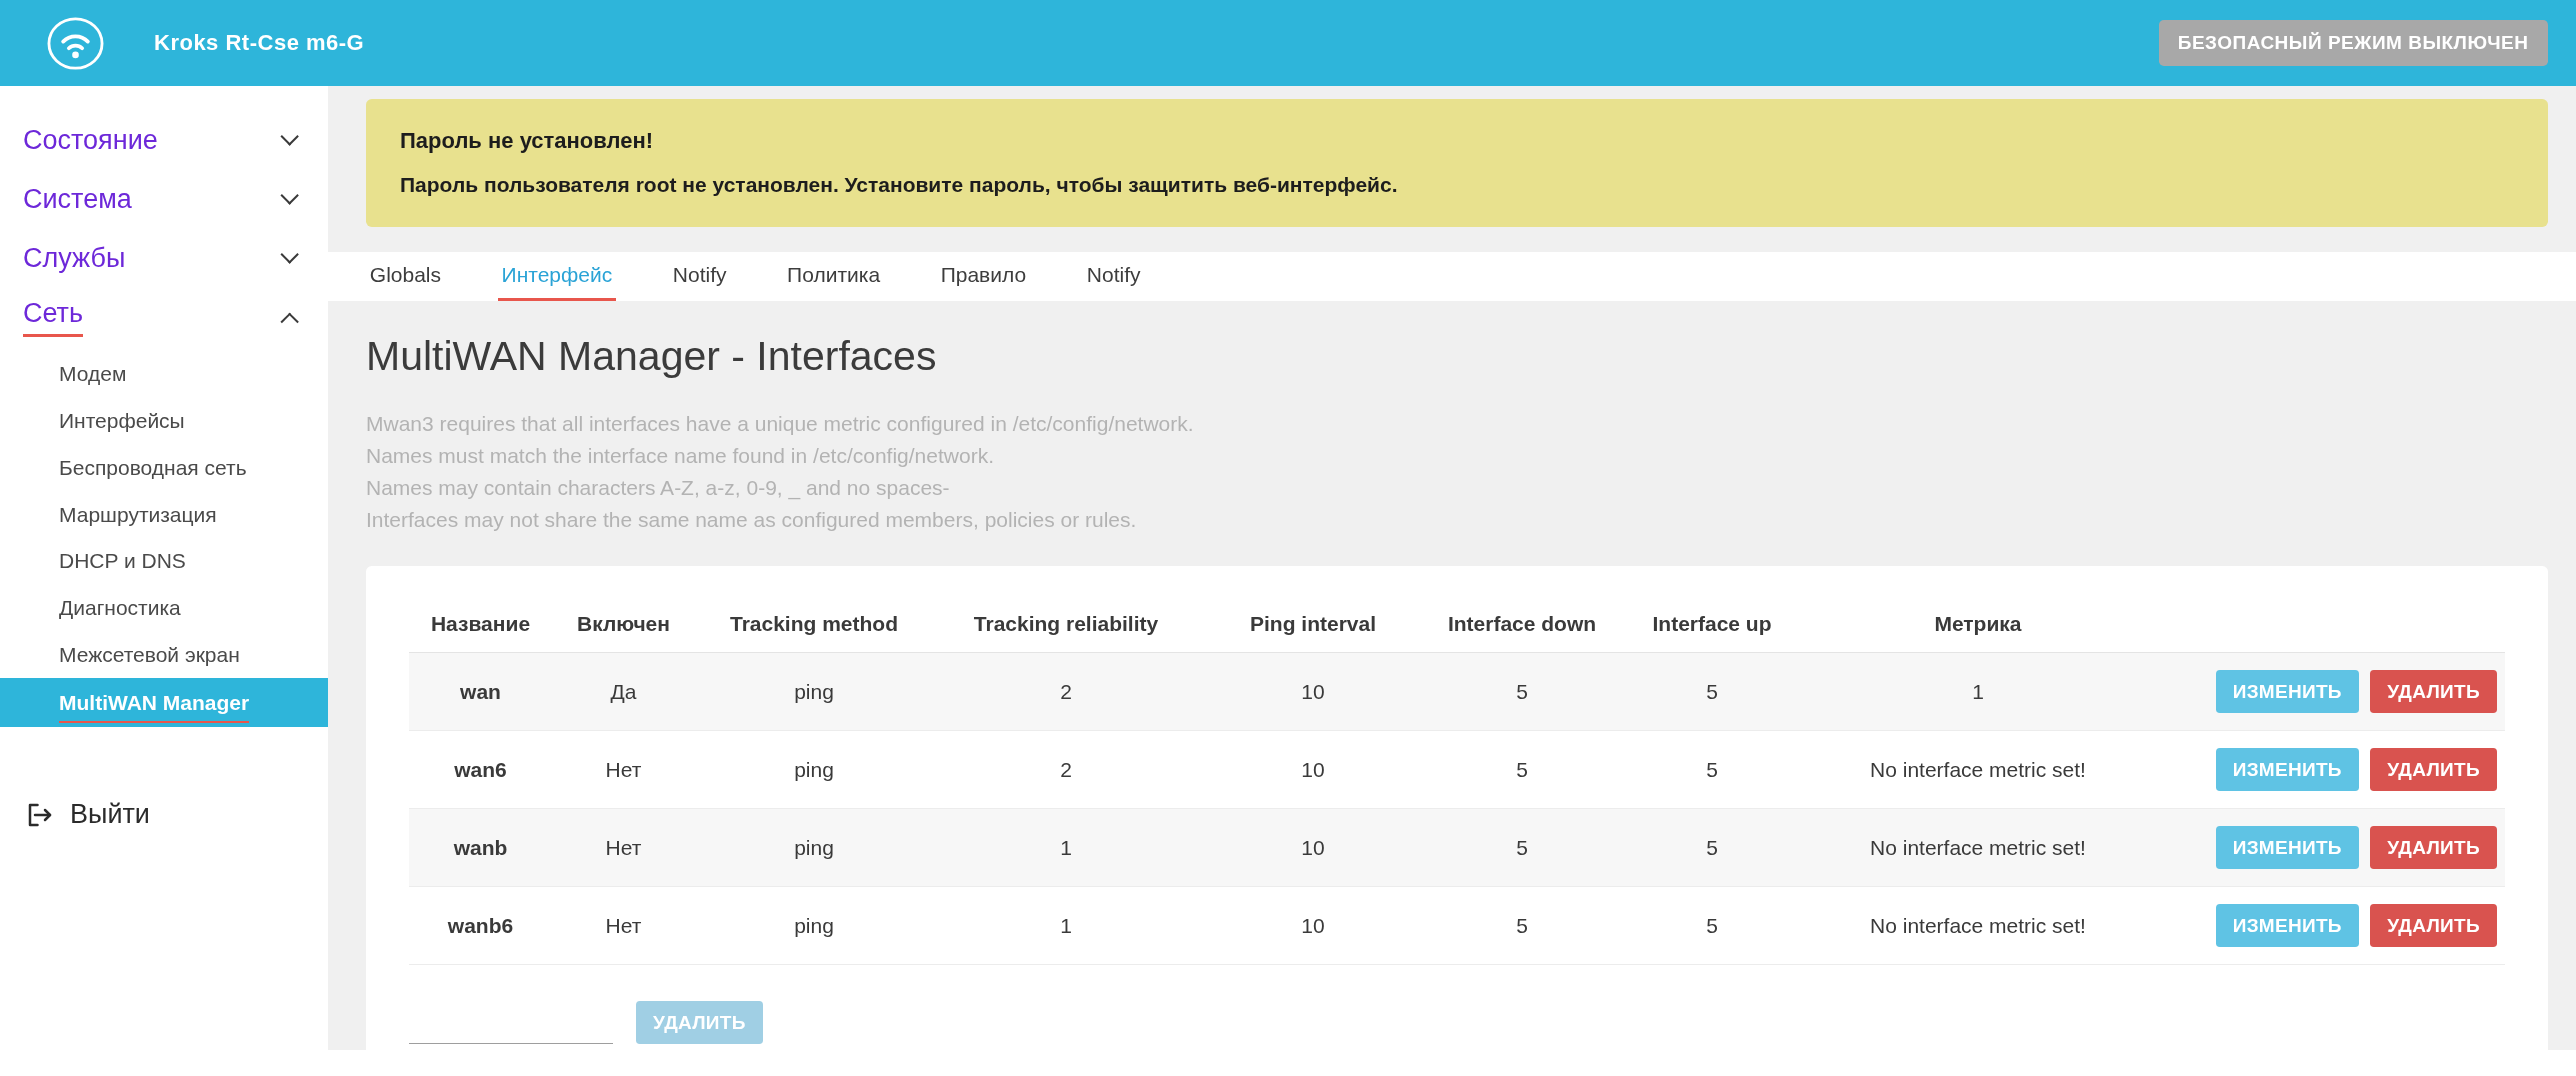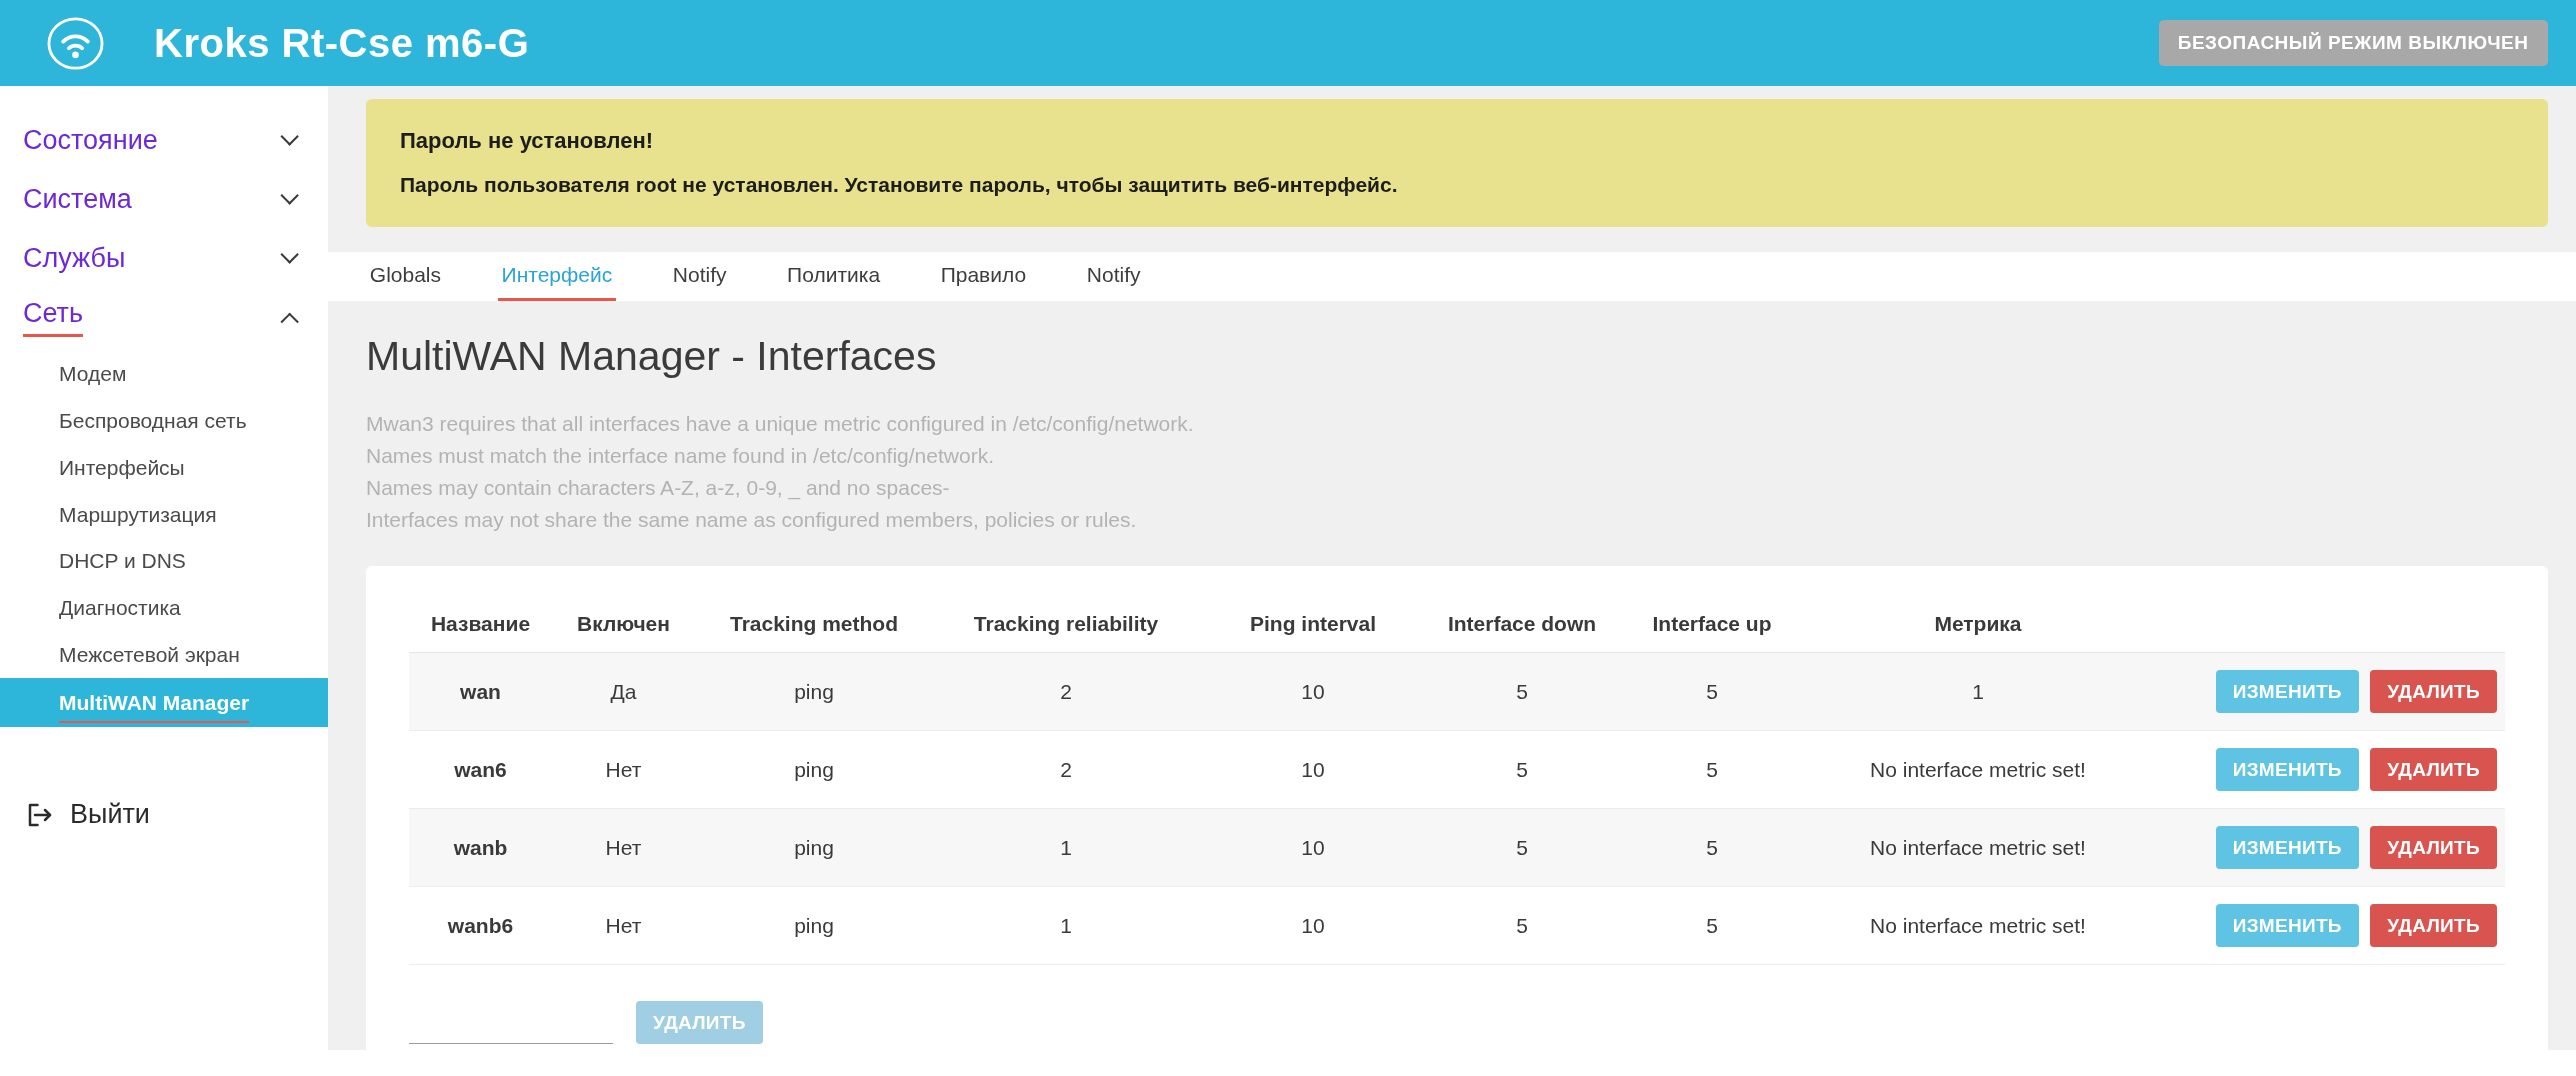--- a/index.html
+++ b/index.html
@@ -5,21 +5,21 @@
   * { box-sizing: border-box; margin: 0; padding: 0; }
   html, body { width: 2576px; height: 1077px; overflow: hidden; }
   body { font-family: "Liberation Sans", sans-serif; background: #ffffff; color: #3c3c3c; }
 
   
   .topbar {
     height: 86px; background: #2eb5da; display: flex; align-items: center;
     padding: 0 28.5px 0 46px;
   }
   .logo { display: inline-flex; margin-right: 49px; }
-  .app-title { color: #fff; font-size: 40px; font-weight: 700; letter-spacing: 0.5px; }
+  .app-title { color: #fff; font-size: 22px; font-weight: 700; letter-spacing: 0.5px; }
   .safe-badge {
     margin-left: auto; background: #a8a8a8; color: #fff; border: none; border-radius: 4.8px;
     font-family: inherit; font-size: 19px; font-weight: 700; padding: 12.4px 19px; letter-spacing: 0.5px;
     cursor: pointer;
   }
 
   
   .layout { display: flex; height: 991px; }
   .sidebar { width: 328px; background: #ffffff; padding-top: 25px; flex-shrink: 0; }
   .main { flex: 1; background: #f0f0f0; height: 964px; overflow: hidden; }
@@ -105,22 +105,22 @@
         <span class="nav-label">Службы</span>
         <span class="chev down"></span>
       </div>
       <div class="nav-item">
         <span class="nav-label underlined">Сеть</span>
         <span class="chev up"></span>
       </div>
 
       <div class="submenu">
         <div class="submenu-item">Модем</div>
+        <div class="submenu-item">Интерфейсы</div>
         <div class="submenu-item">Беспроводная сеть</div>
-        <div class="submenu-item">Интерфейсы</div>
         <div class="submenu-item">Маршрутизация</div>
         <div class="submenu-item">DHCP и DNS</div>
         <div class="submenu-item">Диагностика</div>
         <div class="submenu-item">Межсетевой экран</div>
         <div class="submenu-item active">
           <span class="sub-label">MultiWAN Manager</span>
         </div>
       </div>
 
       <div class="logout">

